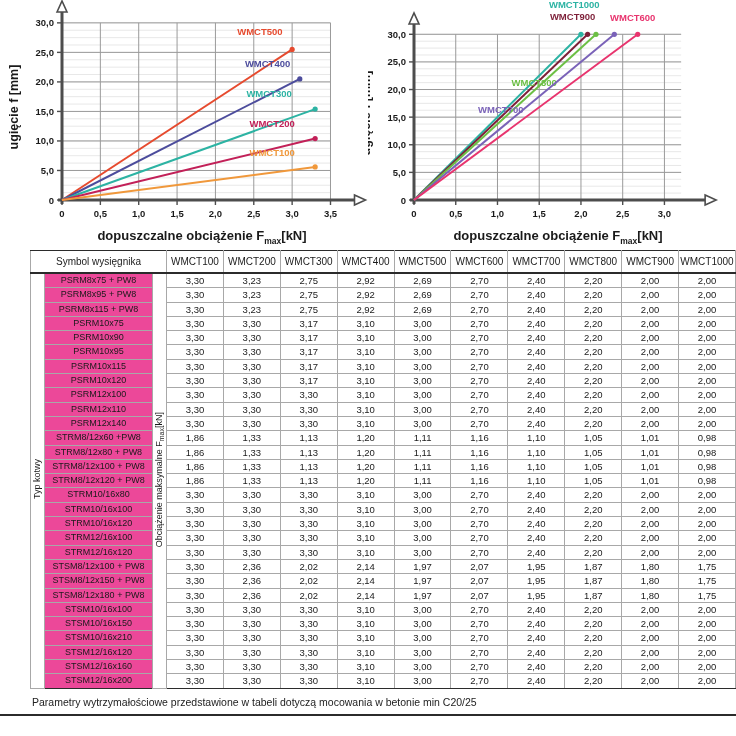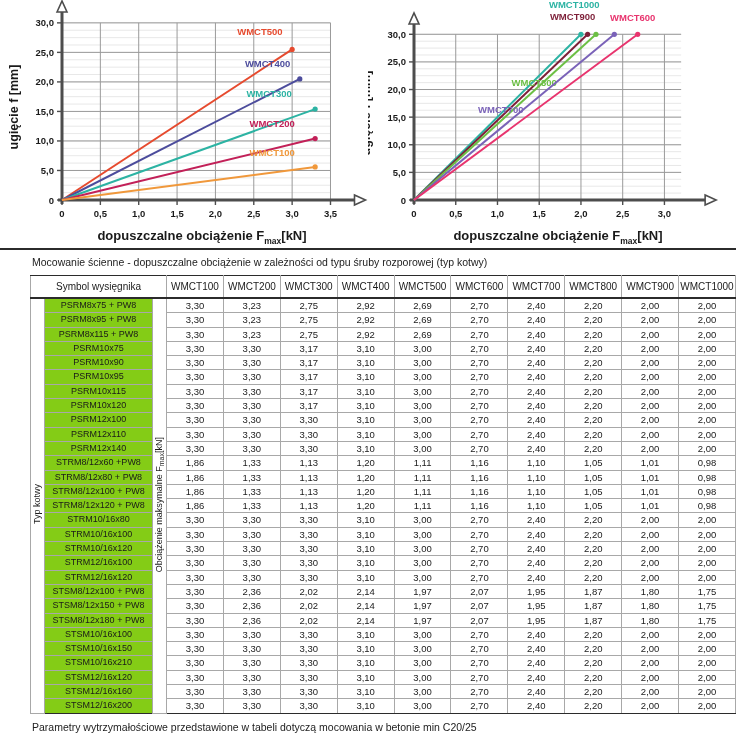--- a/index.html
+++ b/index.html
@@ -7,21 +7,21 @@
   .page{width:736px;height:736px;background:#fff;}
   .charts{display:flex;width:736px;height:248px;}
   .chart-box{width:368px;height:248px;}
   svg{display:block;}
   .section-head{border-top:2px solid #2b2b2b;margin:0 0 0 0;padding:6px 0 5px 32px;font-size:10.5px;color:#222;}
   .tbl-wrap{padding:2px 1px 0 30px;}
   table.main{border-collapse:collapse;table-layout:fixed;width:705px;font-size:9.5px;}
   table.main th, table.main td{border:1px solid #a8a8a8;padding:0;height:13.3px;line-height:13.3px;text-align:center;overflow:hidden;white-space:nowrap;}
   table.main th{font-weight:normal;font-size:10px;height:21px;line-height:21px;background:#fff;border-bottom:2px solid #2b2b2b;border-top:1.5px solid #2b2b2b;}
   th.corner{text-align:left;padding-left:8px;}
-  td.rowname{background:#84cc16;font-size:9px;}
+  td.rowname{background:#ec4899;font-size:9px;}
   td.val{background:#fff;font-size:9.5px;}
   td.vert{background:#fff;width:14px;}
   .vtext{writing-mode:vertical-rl;transform:rotate(180deg);display:inline-block;font-size:9px;line-height:13px;white-space:nowrap;}
   td.vert sub{font-size:7px;}
   table.main{border:1.5px solid #2b2b2b;}
   td.valfirst{border-left:2px solid #2b2b2b;}
   tr:last-child td{border-bottom:1.5px solid #2b2b2b;margin-left:12px;}
   .footer-note{margin:0;padding:6px 0 6px 32px;font-size:10.5px;color:#222;border-bottom:2px solid #2b2b2b;margin-top:1px;}
 </style>
 </head>
@@ -206,21 +206,20 @@
           <text x="132.81739130434784" y="113.27619047619048" text-anchor="middle" font-size="9.5" font-weight="bold" fill="#7a62b8">WMCT700</text>
           <line x1="46" y1="200" x2="269.7217391304348" y2="34.285714285714306" stroke="#e8346e" stroke-width="2"></line>
           <circle cx="269.7217391304348" cy="34.285714285714306" r="2.6" fill="#e8346e"></circle>
           <text x="264.7130434782609" y="21.02857142857144" text-anchor="middle" font-size="9.5" font-weight="bold" fill="#e8346e">WMCT600</text>
           <text x="2" y="113" transform="rotate(-90 2 113)" text-anchor="middle" font-size="12.5" font-weight="bold" fill="#1a1a1a">ugięcie f [mm]</text>
           <text x="190" y="240" text-anchor="middle" font-size="13" font-weight="bold" fill="#1a1a1a">dopuszczalne obciążenie F<tspan dy="4" font-size="8.5">max</tspan><tspan dy="-4">[kN]</tspan></text>
         </svg>
     </div>
   </div>
 
-  <div class="section-head">Mocowanie ścienne - dopuszczalne obciążenie w zależności od typu śruby rozporowej (typ kotwy)</div>
 
   <div class="tbl-wrap">
     <table class="main">
       <colgroup>
         <col style="width:14px">
           <col style="width:108px">
           <col style="width:14px">
         <col span="10" style="width:56.9px">
       </colgroup>
       <thead>

